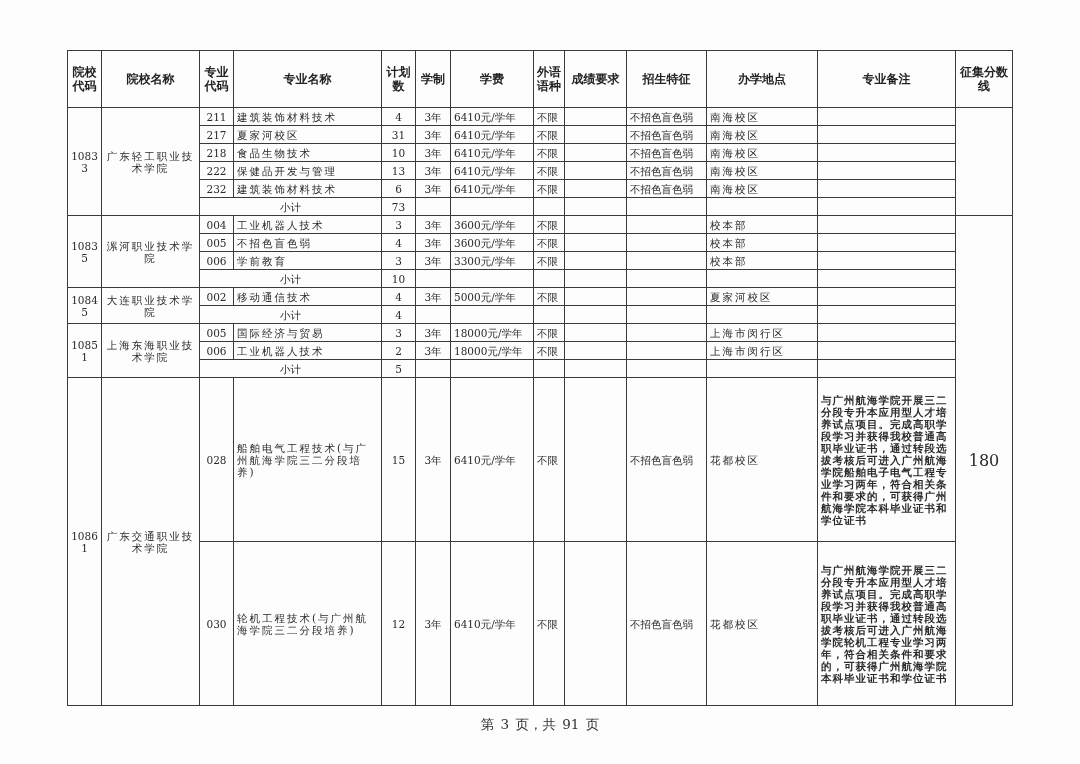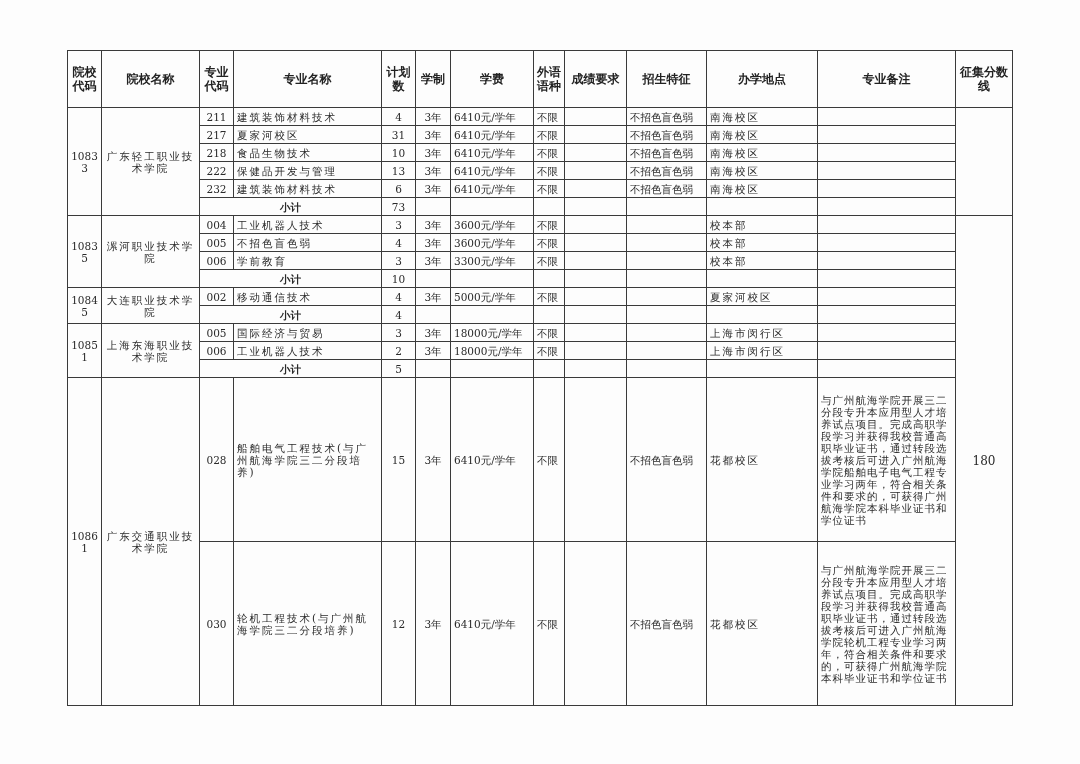--- a/index.html
+++ b/index.html
@@ -8,24 +8,24 @@
   .page { position: absolute; left: 0; top: 0; width: 1080px; height: 764px; background: #fdfdfd; }
   table.admit { position: absolute; left: 67px; top: 50px; border-collapse: collapse; table-layout: fixed;
                 width: 945px; }
   table.admit td, table.admit th { border: 1px solid #3a3a3a; padding: 0 3px; font-size: 10.5px;
                                    line-height: 12px; overflow: hidden; vertical-align: middle; }
   table.admit th { font-family: "DejaVu Sans", "Liberation Sans", sans-serif; font-weight: bold;
                    font-size: 12px; line-height: 14px; text-align: center; color: #222; }
   th.narrow { padding: 0 1px; }
   .c { text-align: center; }
   .l { text-align: left; }
-  .sub { font-family: "DejaVu Sans", "Liberation Sans", sans-serif; font-weight: bold; font-size: 11.5px; text-align: center; }
+  .sub { font-family: "DejaVu Sans", "Liberation Sans", sans-serif; font-weight: normal; font-size: 11.5px; text-align: center; }
   tr.r18 td { height: 17px; }
   tr.hdr th { height: 56px; }
-  td.note { font-size: 10.5px; line-height: 13.6px; letter-spacing: 1px; text-align: left; vertical-align: top; padding: 0 4px; word-break: break-all; }
+  td.note { font-size: 10.5px; line-height: 13.6px; letter-spacing: 1px; text-align: left; vertical-align: top; padding: 0 4px; word-break: break-all; font-weight: bold; }
   td.bigrow { height: 163px; }
   td.noborder-bottom { border-bottom: none; text-align: center; }
   .footer { position: absolute; top: 716px; left: 0; width: 1080px; text-align: center; font-size: 13.5px;
             font-family: "DejaVu Serif", "Liberation Serif", serif; color: #333; word-spacing: 2px; }
   .spaced { letter-spacing: 2px; }
 </style>
 </head>
 <body>
 
 <div class="page">
@@ -145,21 +145,21 @@
       <td class="c">004</td>
       <td class="l spaced">工业机器人技术</td>
       <td class="c">3</td>
       <td class="c">3年</td>
       <td class="l">3600元/学年</td>
       <td class="l">不限</td>
       <td></td>
       <td class="l"></td>
       <td class="l spaced">校本部</td>
       <td></td>
-      <td rowspan="15" class="c" style="font-size:12px;">180</td>
+      <td rowspan="15" class="c" style="font-size:16px;">180</td>
     </tr>
     <tr class="r18">
       <td class="c">005</td>
       <td class="l spaced">不招色盲色弱</td>
       <td class="c">4</td>
       <td class="c">3年</td>
       <td class="l">3600元/学年</td>
       <td class="l">不限</td>
       <td></td>
       <td class="l"></td>
@@ -276,13 +276,14 @@
       <td class="l">6410元/学年</td>
       <td class="l">不限</td>
       <td></td>
       <td class="l">不招色盲色弱</td>
       <td class="l spaced">花都校区</td>
       <td class="note">与广州航海学院开展三二分段专升本应用型人才培养试点项目。完成高职学段学习并获得我校普通高职毕业证书，通过转段选拔考核后可进入广州航海学院轮机工程专业学习两年，符合相关条件和要求的，可获得广州航海学院本科毕业证书和学位证书</td>
     </tr>
   </tbody>
 </table>
 
+<div class="footer">第 3 页，共 91 页</div>
 </div>
 
 </body></html>

